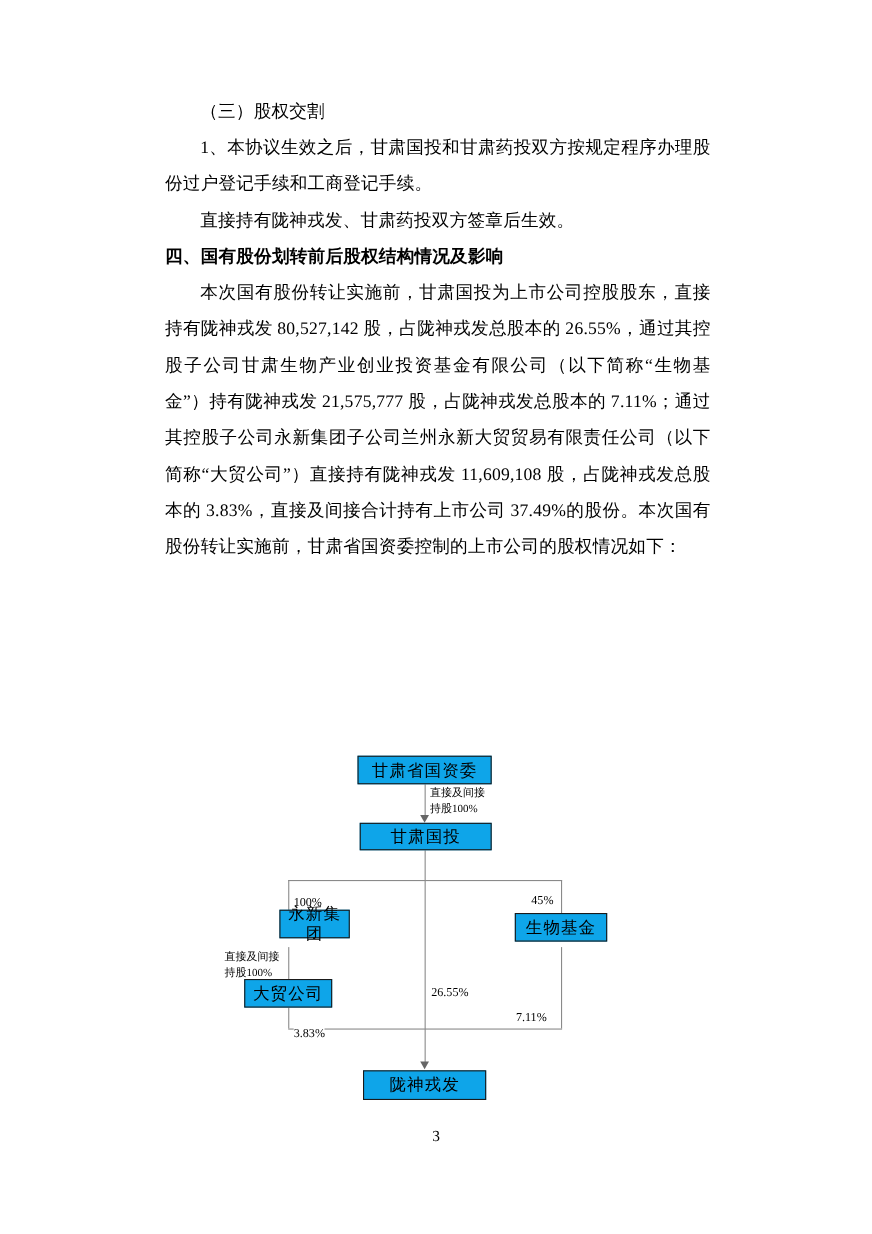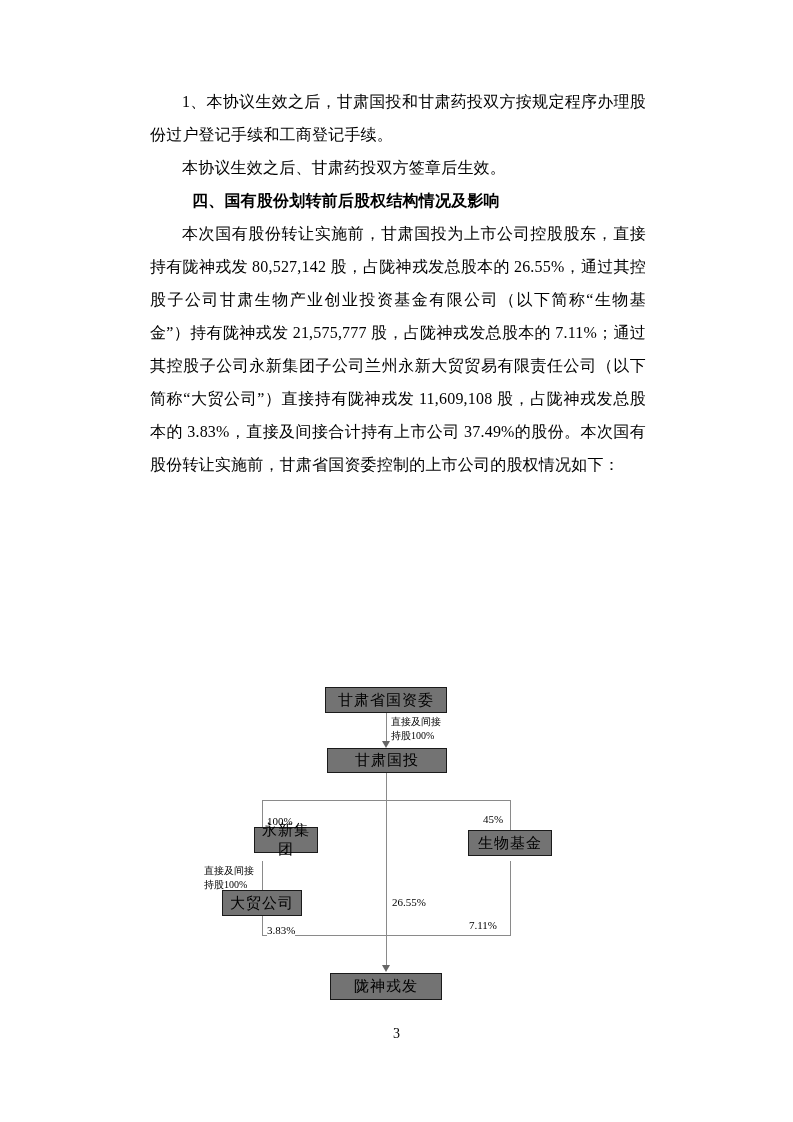--- a/index.html
+++ b/index.html
@@ -15,27 +15,27 @@
   }
   .content {
     position:absolute; left:150px; top:85px; width:496px;
   }
   .content p {
     font-size:16px; line-height:33px;
     text-align:justify;
     letter-spacing:0.2px;
   }
   .content p.indent { text-indent:2em; }
-  .content p.bold-head { font-weight:bold; text-indent:0;margin-left:42px; }
+  .content p.bold-head { font-weight:bold; text-indent:0; }
 
   
   .diagram { position:absolute; left:0; top:680px; width:793px; height:330px; }
   .node {
     position:absolute;
-    border:1px solid #1a1a1a; background:#737373;
+    border:1px solid #1a1a1a; background:#0ea5e9;
     text-align:center; font-size:15px;
     display:flex; align-items:center; justify-content:center;
     letter-spacing:1px;
   }
   .line { position:absolute; background:#8a8a8a; }
   .arrow-down {
     position:absolute; width:0; height:0;
     border-left:4px solid transparent; border-right:4px solid transparent;
     border-top:7px solid #666;
   }
@@ -61,22 +61,23 @@
   }
   .cninfo .cn-name { font-size:10px; letter-spacing:3px; margin-top:1px; }
   .cninfo .url { font-size:8.5px; letter-spacing:0.3px; }
 </style>
 </head>
 <body>
 
 <div class="page">
 
   <div class="content">
+    <p class="indent">（三）股权交割</p>
     <p class="indent">1、本协议生效之后，甘肃国投和甘肃药投双方按规定程序办理股份过户登记手续和工商登记手续。</p>
-    <p class="indent">本协议生效之后、甘肃药投双方签章后生效。</p>
+    <p class="indent">直接持有陇神戎发、甘肃药投双方签章后生效。</p>
     <p class="bold-head">四、国有股份划转前后股权结构情况及影响</p>
     <p class="indent">本次国有股份转让实施前，甘肃国投为上市公司控股股东，直接持有陇神戎发 80,527,142 股，占陇神戎发总股本的 26.55%，通过其控股子公司甘肃生物产业创业投资基金有限公司（以下简称“生物基金”）持有陇神戎发 21,575,777 股，占陇神戎发总股本的 7.11%；通过其控股子公司永新集团子公司兰州永新大贸贸易有限责任公司（以下简称“大贸公司”）直接持有陇神戎发 11,609,108 股，占陇神戎发总股本的 3.83%，直接及间接合计持有上市公司 37.49%的股份。本次国有股份转让实施前，甘肃省国资委控制的上市公司的股权情况如下：</p>
   </div>
 
   <div class="diagram">
 
     <div class="line" style="left:386px; top:33px; width:1px; height:30px;"></div>
     <div class="arrow-down" style="left:382px; top:61px;"></div>
     <div class="line" style="left:386px; top:93px; width:1px; height:193px;"></div>
     <div class="arrow-down" style="left:382px; top:285px;"></div>
@@ -92,21 +93,21 @@
       <div>直接及间接</div>
       <div>持股100%</div>
     </div>
     <div class="edge-label" style="left:267px; top:135px;">100%</div>
     <div class="edge-label" style="left:483px; top:133px;">45%</div>
     <div class="edge-label small" style="left:204px; top:184px;">
       <div>直接及间接</div>
       <div>持股100%</div>
     </div>
     <div class="edge-label" style="left:392px; top:216px;">26.55%</div>
-    <div class="edge-label" style="left:267px; top:244px;">3.83%</div>
+    <div class="edge-label" style="left:267px; top:254px;">3.83%</div>
     <div class="edge-label" style="left:469px; top:239px;">7.11%</div>
 
     <div class="node" style="left:325px; top:7px;  width:122px; height:26px;">甘肃省国资委</div>
     <div class="node" style="left:327px; top:68px; width:120px; height:25px;">甘肃国投</div>
     <div class="node" style="left:222px; top:147px; width:64px; height:26px;margin-left:32px;">永新集团</div>
     <div class="node" style="left:468px; top:150px; width:84px; height:26px;">生物基金</div>
     <div class="node" style="left:222px; top:210px; width:80px; height:26px;">大贸公司</div>
     <div class="node" style="left:330px; top:293px; width:112px; height:27px;">陇神戎发</div>
   </div>
 

